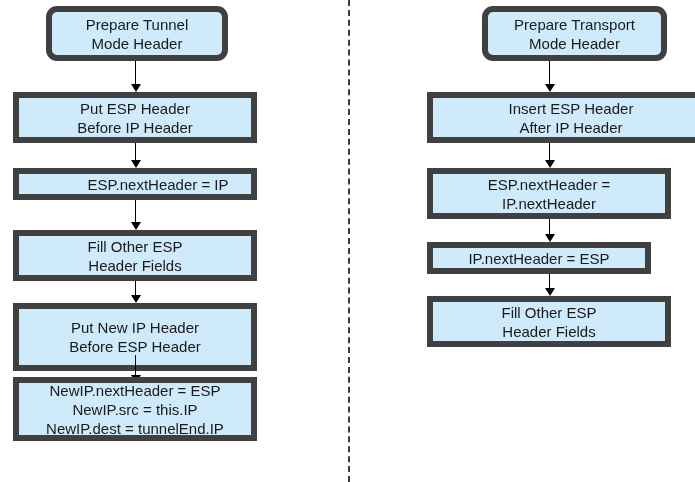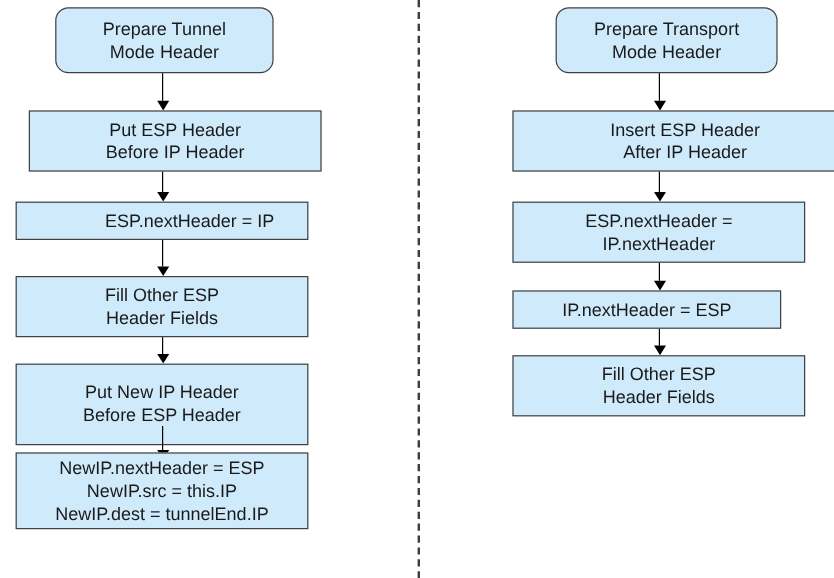--- a/index.html
+++ b/index.html
@@ -16,21 +16,21 @@
   #canvas {
     position: relative;
     width: 695px;
     height: 482px;
     background: #ffffff;
   }
   .node {
     position: absolute;
     box-sizing: border-box;
     background: #cfeafb;
-    border: 1px solid #404040;
+    border: 6px solid #404040;
     display: flex;
     align-items: center;
     justify-content: center;
     text-align: center;
     color: #1a1a1a;
     font-size: 15px;
     line-height: 19px;
     letter-spacing: 0px;
     white-space: pre-line;
     font-family: "Liberation Sans", sans-serif;
@@ -65,21 +65,21 @@
 <div id="canvas">
 
   <div>
 
     <div class="node terminator" style="left:46px; top:6px; width:182px; height:55px;">Prepare Tunnel
 Mode Header</div>
 
     <div class="connector" style="left:135px; top:61px; height:23px;"></div>
     <div class="arrowhead" style="left:131px; top:84px;"></div>
 
-    <div class="node" style="left:24px; top:92px; width:244px; height:51px;">Put ESP Header
+    <div class="node" style="left:13px; top:92px; width:244px; height:51px;">Put ESP Header
 Before IP Header</div>
 
     <div class="connector" style="left:135px; top:143px; height:17px;"></div>
     <div class="arrowhead" style="left:131px; top:160px;"></div>
 
     <div class="node" style="left:13px; top:168px; width:244px; height:32px;padding-left:46px;">ESP.nextHeader = IP</div>
 
     <div class="connector" style="left:135px; top:200px; height:22px;"></div>
     <div class="arrowhead" style="left:131px; top:222px;"></div>
 
@@ -97,21 +97,21 @@
 
     <div class="node" style="left:13px; top:377px; width:244px; height:64px;text-align:center;">NewIP.nextHeader = ESP
 NewIP.src = this.IP
 NewIP.dest = tunnelEnd.IP</div>
   </div>
 
   <div class="divider" style="left:348px;"></div>
 
   <div>
 
-    <div class="node terminator" style="left:463px; top:6px; width:185px; height:55px;">Prepare Transport
+    <div class="node terminator" style="left:482px; top:6px; width:185px; height:55px;">Prepare Transport
 Mode Header</div>
 
     <div class="connector" style="left:549px; top:61px; height:23px;"></div>
     <div class="arrowhead" style="left:545px; top:84px;"></div>
 
     <div class="node" style="left:427px; top:92px; width:288px; height:51px;">Insert ESP Header
 After IP Header</div>
 
     <div class="connector" style="left:549px; top:143px; height:17px;"></div>
     <div class="arrowhead" style="left:545px; top:160px;"></div>

